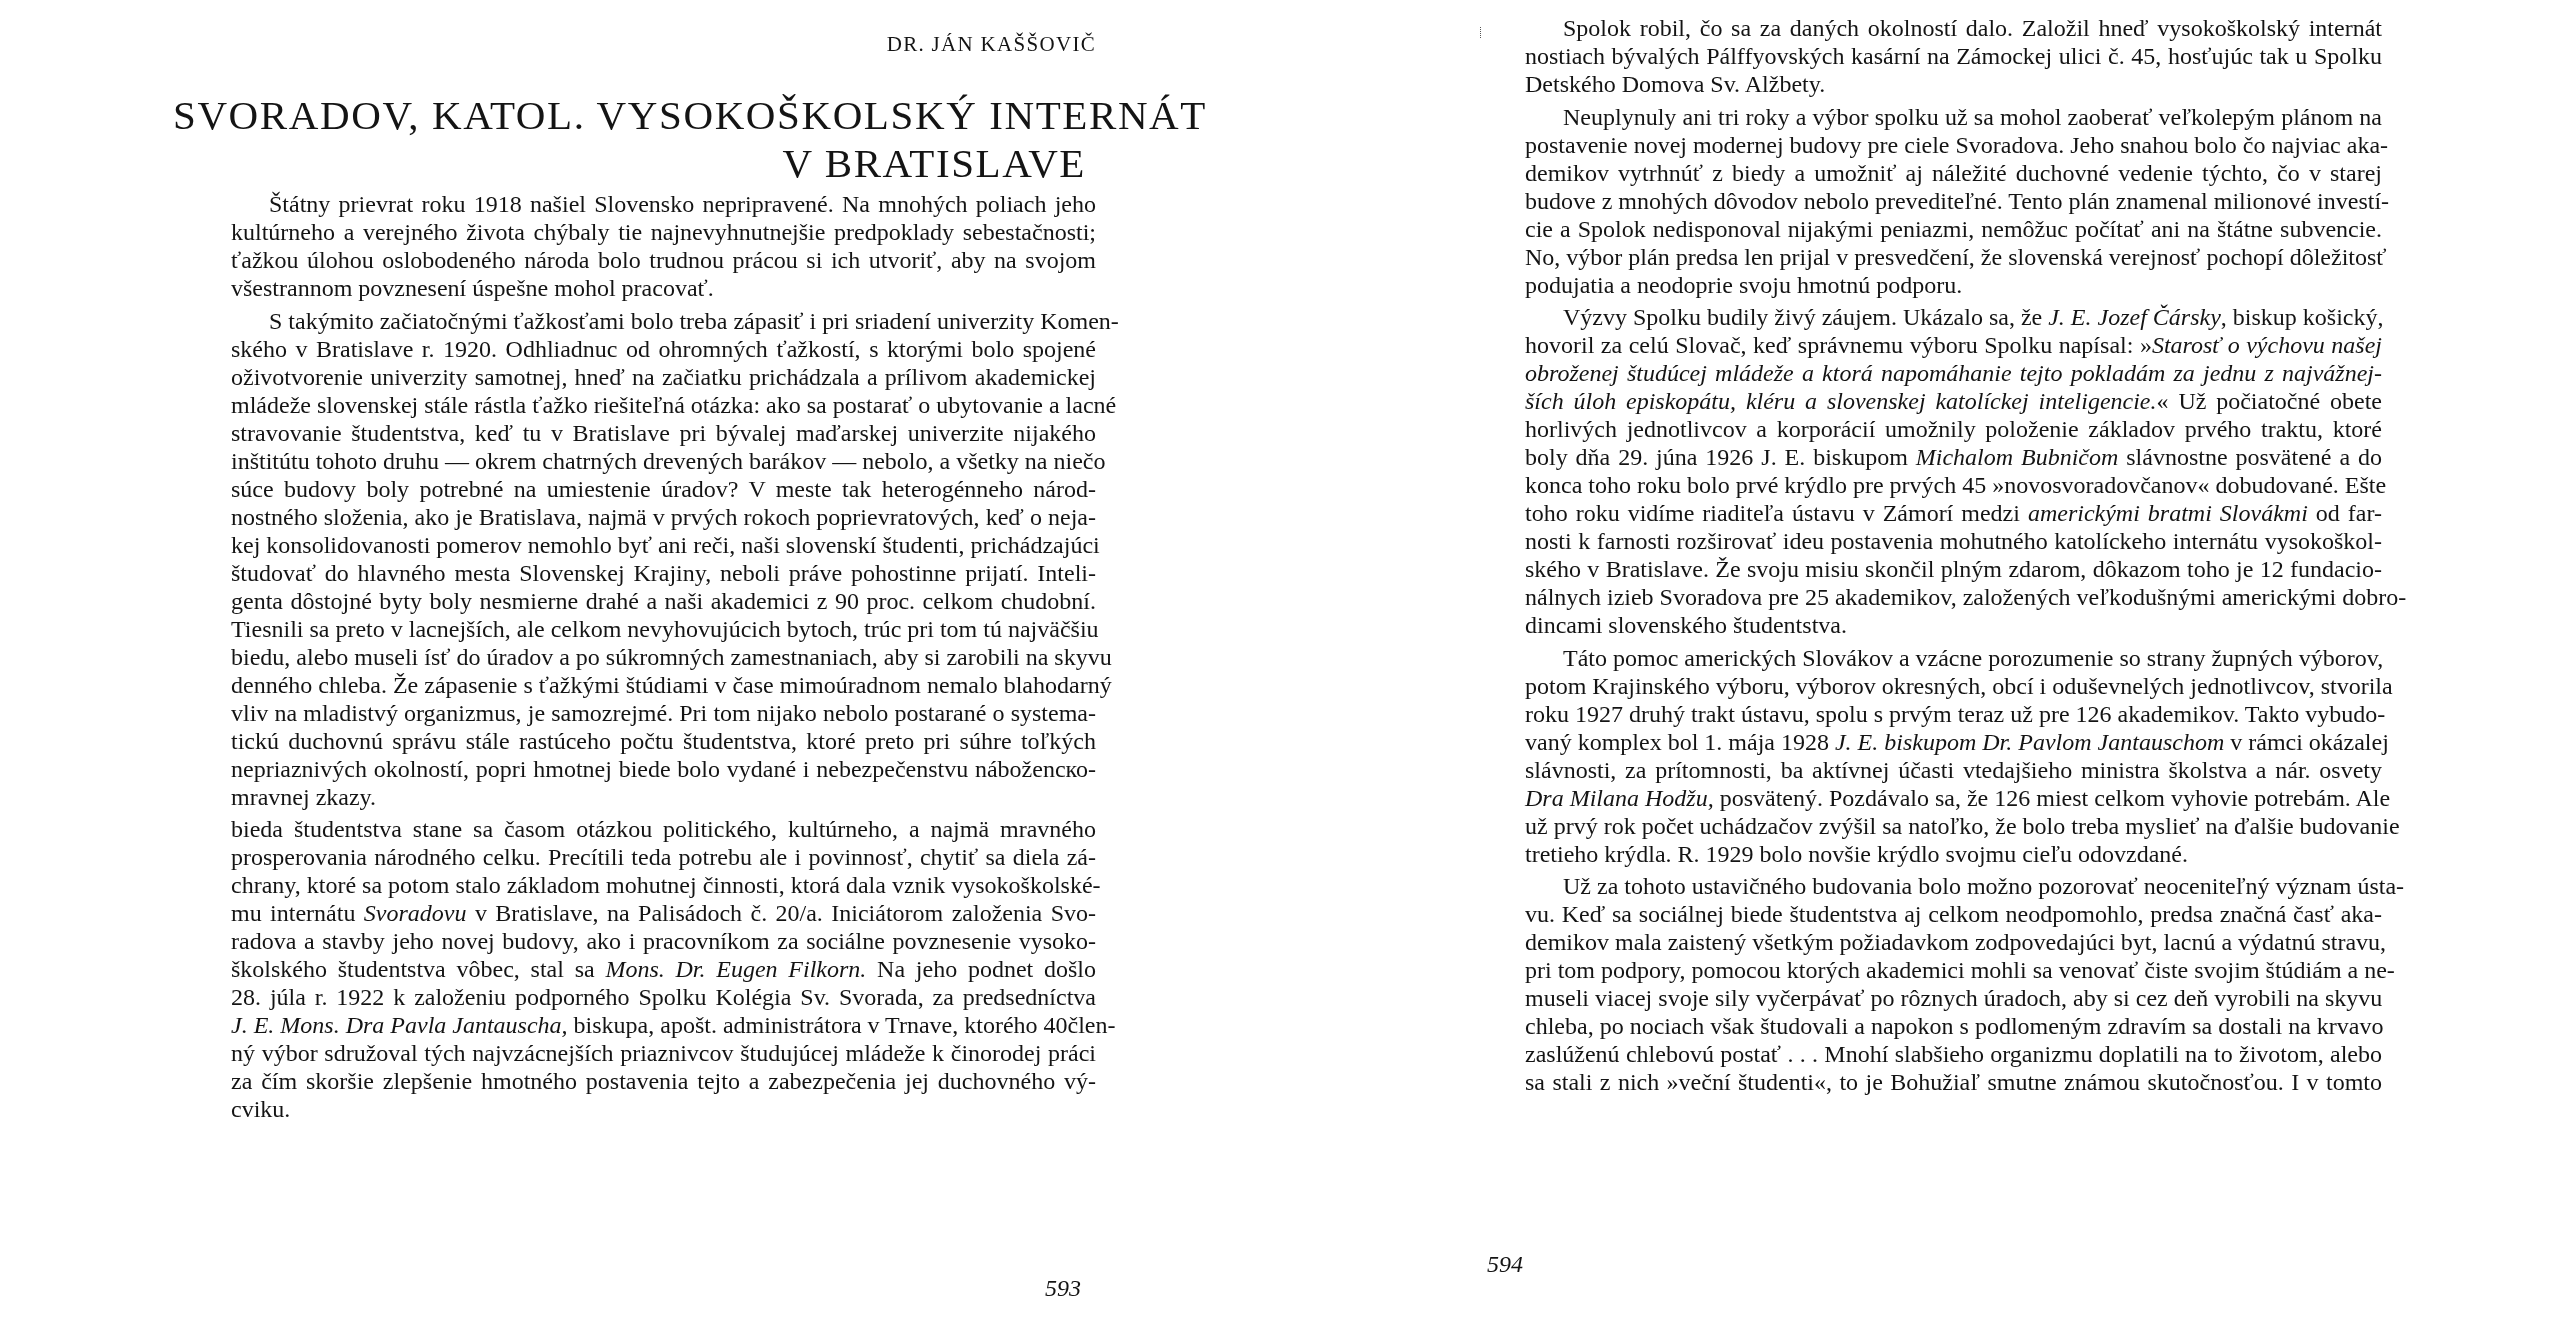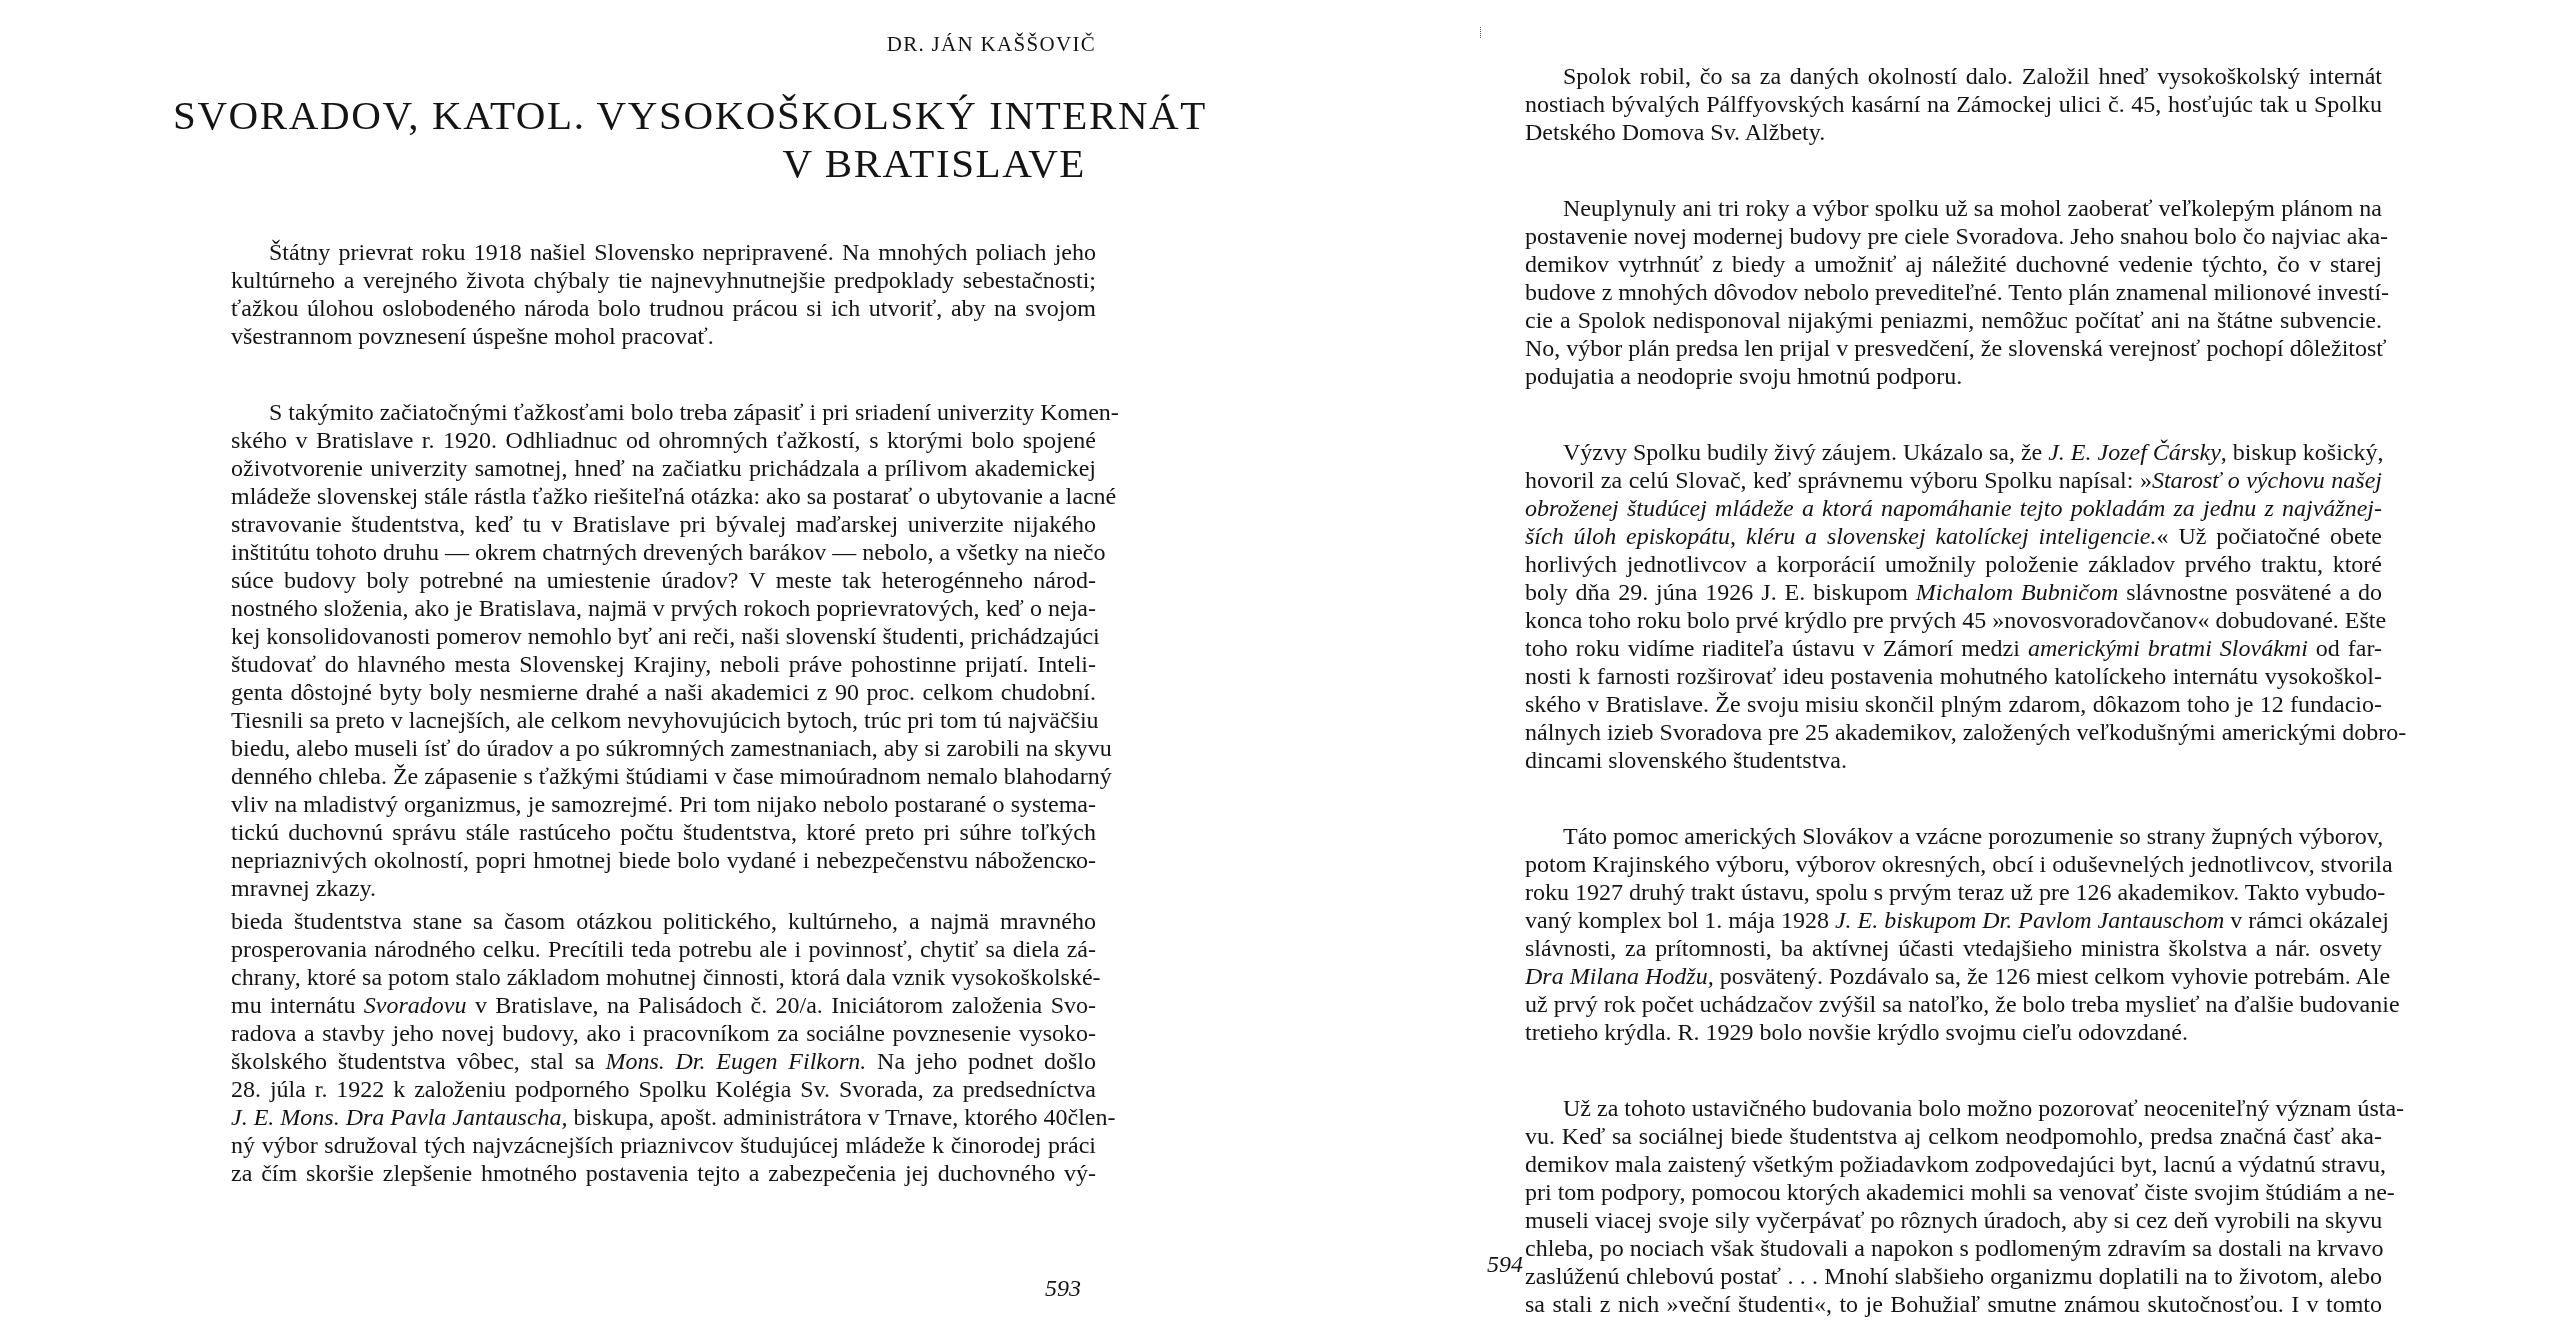--- a/index.html
+++ b/index.html
@@ -48,21 +48,21 @@
       display: block;
       text-align: justify;
       text-align-last: justify;
       white-space: nowrap;
       height: 28px;
       overflow: visible;
     }
     .line.last {
       text-align-last: left;
     }
-    .line.indent { padding-left: 38px; margin-top: 48px; }
+    .line.indent { padding-left: 38px; }
     em, .it { }
 
     .author {
       position: absolute;
       right: 192px;
       top: 32px;
       font-size: 21px;
       letter-spacing: 1.3px;
       text-align: right;
       white-space: nowrap;
@@ -138,20 +138,21 @@
         <span class="line"><span>bieda študentstva stane sa časom otázkou politického, kultúrneho, a najmä mravného</span></span>
         <span class="line"><span>prosperovania národného celku. Precítili teda potrebu ale i povinnosť, chytiť sa diela zá-</span></span>
         <span class="line"><span>chrany, ktoré sa potom stalo základom mohutnej činnosti, ktorá dala vznik vysokoškolské-</span></span>
         <span class="line"><span>mu internátu </span><em>Svoradovu</em><span> v Bratislave, na Palisádoch č. 20/a. Iniciátorom založenia Svo-</span></span>
         <span class="line"><span>radova a stavby jeho novej budovy, ako i pracovníkom za sociálne povznesenie vysoko-</span></span>
         <span class="line"><span>školského študentstva vôbec, stal sa </span><em>Mons. Dr. Eugen Filkorn.</em><span> Na jeho podnet došlo</span></span>
         <span class="line"><span>28. júla r. 1922 k založeniu podporného Spolku Kolégia Sv. Svorada, za predsedníctva</span></span>
         <span class="line"><em>J. E. Mons. Dra Pavla Jantauscha,</em><span> biskupa, apošt. administrátora v Trnave, ktorého 40člen-</span></span>
         <span class="line"><span>ný výbor sdružoval tých najvzácnejších priaznivcov študujúcej mládeže k činorodej práci</span></span>
         <span class="line"><span>za čím skoršie zlepšenie hmotného postavenia tejto a zabezpečenia jej duchovného vý-</span></span>
+        <span class="line last"><span>cviku.</span></span>
       </div>
     </div>
   <div class="page-number">593</div>
 </div>
 
 <div class="page page-right">
   <div class="scan-mark"></div>
   <div class="column">
       <div class="para">
         <span class="line indent"><span>Spolok robil, čo sa za daných okolností dalo. Založil hneď vysokoškolský internát</span></span>

